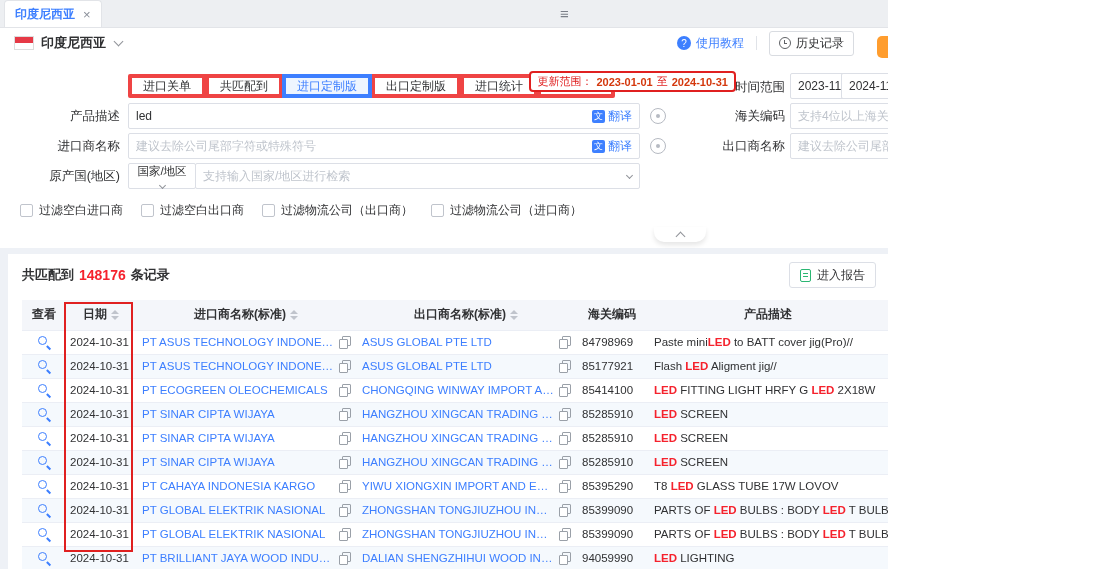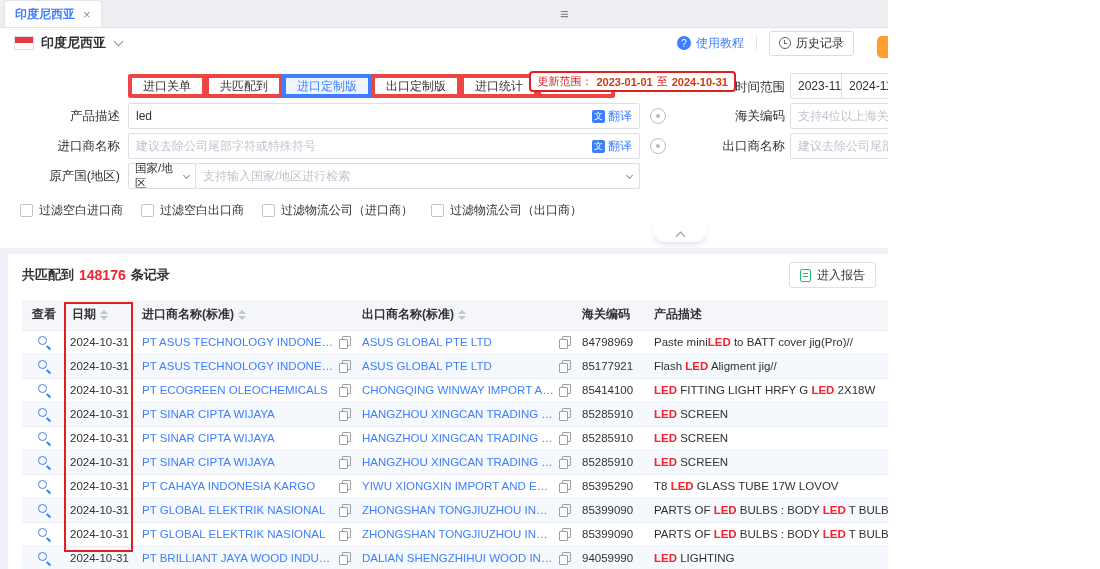--- a/index.html
+++ b/index.html
@@ -55,21 +55,21 @@
   .grid-icon { width:11px; height:11px; border:1px solid var(--accent_blue,#3d7fff); background:
       linear-gradient(var(--accent_blue,#3d7fff),var(--accent_blue,#3d7fff)) center/9px 1px no-repeat,
       linear-gradient(var(--accent_blue,#3d7fff),var(--accent_blue,#3d7fff)) center/1px 9px no-repeat; }
 
   .translate { display:flex; align-items:center; gap:3px; color:var(--accent_blue,#3d7fff); font-size:12px; cursor:pointer; flex:0 0 auto; }
   .trans-icon { width:13px; height:13px; background:var(--accent_blue,#3d7fff); border-radius:2px; color:#fff; font-size:9px; display:flex; align-items:center; justify-content:center; }
 
   .circle-icon { position:absolute; left:650px; width:16px; height:16px; border:1.5px solid #b6bac2; border-radius:50%; cursor:pointer; }
   .circle-icon::after { content:''; position:absolute; left:4.5px; top:4.5px; width:4px; height:4px; border-radius:50%; background:#b6bac2; }
 
-  .origin-select { position:absolute; left:128px; top:105px; width:68px; height:26px; border:1px solid #dcdfe6; border-radius:2px; background:#fff; display:flex; align-items:center; justify-content:space-between; padding:0 6px; font-size:11.5px; color:#303133; cursor:pointer; }
+  .origin-select { position:absolute; left:128px; top:105px; width:68px; height:26px; border:1px solid #dcdfe6; border-radius:2px; background:#fff; display:flex; align-items:center; justify-content:space-between; padding:0 6px; font-size:11.5px; color:#303133; cursor:pointer;flex-direction:column; }
   .mini-caret { width:5px; height:5px; border-right:1.2px solid #909399; border-bottom:1.2px solid #909399; transform:rotate(45deg); margin-top:-2px; }
 
   .cb-row { position:absolute; left:20px; top:144px; display:flex; gap:18px; align-items:center; }
   .cb-item { display:flex; align-items:center; cursor:pointer; color:#303133; font-size:12px; }
   .cb { width:13px; height:13px; border:1px solid #c0c4cc; border-radius:2px; background:#fff; margin-right:6px; flex:0 0 auto; }
 
   .collapse-handle { position:absolute; top:227px; left:654px; width:52px; height:15px; background:#fff; border-radius:0 0 10px 10px; box-shadow:0 3px 5px rgba(0,0,0,0.10); display:flex; align-items:center; justify-content:center; cursor:pointer; z-index:4; }
   .chev-up { width:7px; height:7px; border-left:1.5px solid #909399; border-top:1.5px solid #909399; transform:rotate(45deg); margin-top:4px; }
 
   
@@ -79,21 +79,21 @@
   .count { color:var(--highlight_red,#f5222d); font-size:14px; }
   .report-btn { position:absolute; top:8px; right:12px; height:26px; display:flex; align-items:center; gap:6px; border:1px solid #dcdfe6; border-radius:3px; background:#fff; padding:0 10px; font-size:12px; color:#303133; cursor:pointer; }
   .report-icon { width:11px; height:13px; border:1.2px solid var(--report_green,#2bb673); border-radius:2px; position:relative; }
   .report-icon::before { content:''; position:absolute; left:1.8px; top:3px; width:5px; height:1.2px; background:var(--report_green,#2bb673); box-shadow:0 3px 0 var(--report_green,#2bb673); }
 
   table.data-table { position:absolute; top:46px; left:14px; width:calc(100% - 14px); border-collapse:collapse; font-size:11.5px; table-layout:fixed; }
   .data-table th { background:#f4f6fa; height:30px; font-weight:bold; color:#303133; text-align:left; padding:0 6px; border-bottom:1px solid #ebeef5; font-size:12px; white-space:nowrap; }
   .data-table td { height:24px; padding:0 6px; border-bottom:1px solid #ebeef5; white-space:nowrap; overflow:hidden; color:#303133; }
   .data-table tr:nth-child(even) td { background:#f5f9fd; }
   .data-table th.center, .data-table td.center { text-align:center; }
-  .th-flex { display:flex; align-items:center; gap:4px; }
+  .th-flex { display:flex; align-items:center; gap:4px;justify-content:center; }
   .th-flex.center { justify-content:center; }
   .sorter { display:inline-flex; flex-direction:column; cursor:pointer; }
   .caret { width:0; height:0; border-left:4px solid transparent; border-right:4px solid transparent; display:block; }
   .caret.up { border-bottom:4px solid #c0c4cc; margin-bottom:2px; }
   .caret.down { border-top:4px solid #c0c4cc; }
   .cell-flex { display:flex; align-items:center; justify-content:space-between; gap:5px; }
   a.link { color:var(--accent_blue,#3d7fff); text-decoration:none; overflow:hidden; text-overflow:ellipsis; white-space:nowrap; }
   .copy-icon { position:relative; width:11px; height:12px; flex:0 0 auto; cursor:pointer; }
   .copy-icon::after { content:''; position:absolute; left:3px; top:0; width:6.5px; height:8px; border:1px solid #9aa0a8; border-radius:1px; }
   .copy-icon::before { content:''; position:absolute; left:0; top:3px; width:6.5px; height:8px; border:1px solid #9aa0a8; border-radius:1px; background:#fff; z-index:1; }
@@ -213,25 +213,25 @@
         <label class="cb-item">
           <span class="cb"></span>
           <span>过滤空白进口商</span>
         </label>
         <label class="cb-item">
           <span class="cb"></span>
           <span>过滤空白出口商</span>
         </label>
         <label class="cb-item">
           <span class="cb"></span>
-          <span>过滤物流公司（进口商）</span>
+          <span>过滤物流公司（出口商）</span>
         </label>
         <label class="cb-item">
           <span class="cb"></span>
-          <span>过滤物流公司（出口商）</span>
+          <span>过滤物流公司（进口商）</span>
         </label>
       </div>
   </div>
 
   <div class="collapse-handle">
     <span class="chev-up"></span>
   </div>
 
   <div class="results">
     <div class="results-card">

